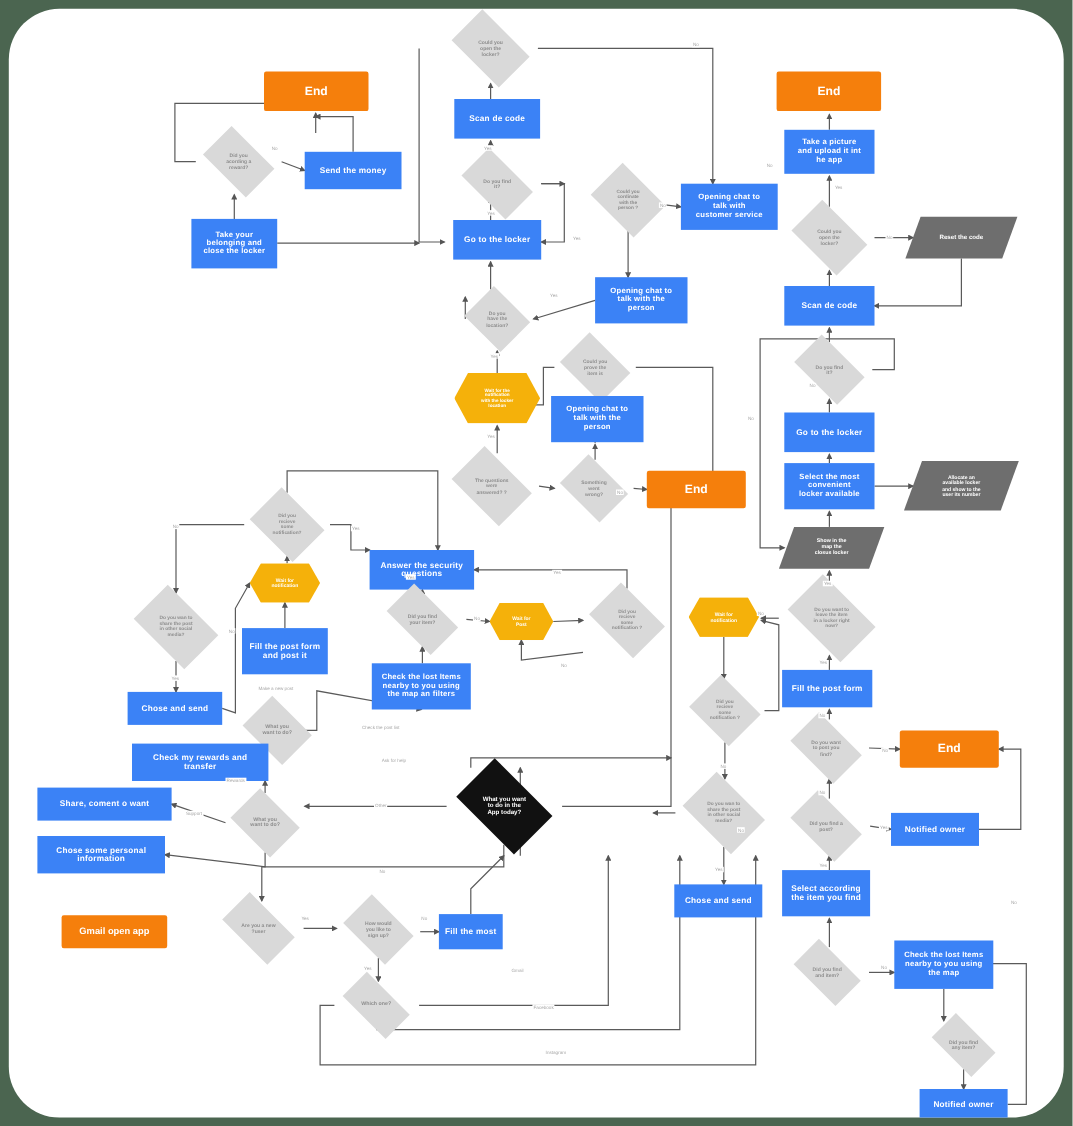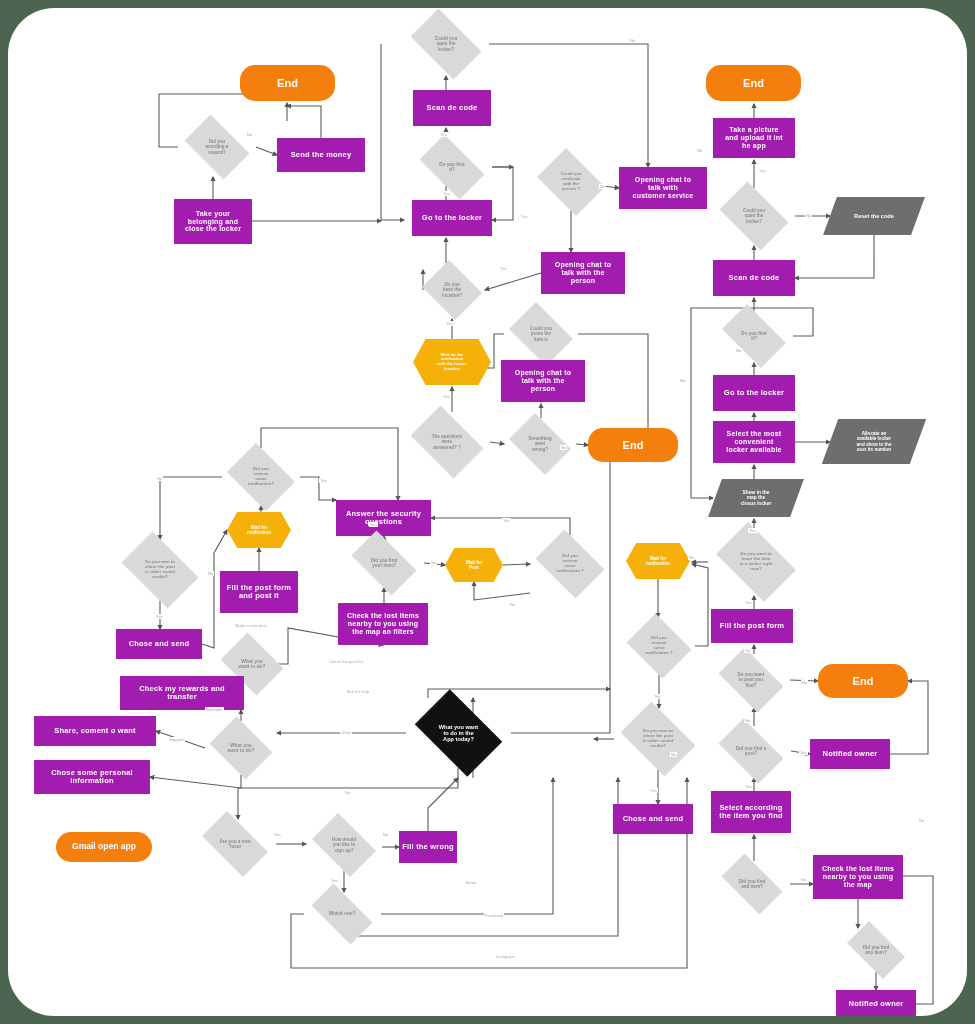--- a/index.html
+++ b/index.html
@@ -22,27 +22,27 @@
   .node{
     position:absolute;
     box-sizing:border-box;
     display:flex;align-items:center;justify-content:center;
     text-align:center;
     color:#ffffff;
     line-height:1.12;
     white-space:pre-line;
   }
   .n-process{
-    background:#a21caf;
+    background:#3b82f6;
     font-weight:bold;
     letter-spacing:.2px;
   }
   .n-terminal{
     background:#f57f0c;
-    border-radius:15px;
+    border-radius:2px;
     font-weight:bold;
   }
   .n-io{
     background:#6e6e6e;
     font-weight:bold;
     color:#fff;
   }
   .n-io .inner{
     transform:skewX(20deg);
     display:flex;align-items:center;justify-content:center;
@@ -318,21 +318,21 @@
 information</div>
       <div class="node n-process" style="left: 703px; top: 783px; width: 80px; height: 42px; font-size: 7.5px;">Select according
 the item you find</div>
       <div class="node n-process" style="left: 605px; top: 796px; width: 80px; height: 30px; font-size: 7.5px;">Chose  and send</div>
       <div class="node n-terminal" style="left: 48px; top: 824px; width: 96px; height: 30px; font-size: 8.5px;">Gmail open app</div>
       <div class="node n-decision" style="left: 186px; top: 811px; width: 82px; height: 50px; font-size: 4.6px; position: absolute;"><div class="dshape"></div><div class="dlabel">Are you a new
 ?user</div></div>
       <div class="node n-decision" style="left: 298px; top: 811px; width: 76px; height: 52px; font-size: 4.6px; position: absolute;"><div class="dshape"></div><div class="dlabel">How would
 you like to
 sign up?</div></div>
-      <div class="node n-process" style="left: 391px; top: 823px; width: 58px; height: 32px; font-size: 7.5px;">Fill the wrong</div>
+      <div class="node n-process" style="left: 391px; top: 823px; width: 58px; height: 32px; font-size: 7.5px;">Fill the most</div>
       <div class="node n-process" style="left: 805px; top: 847px; width: 90px; height: 44px; font-size: 7px;">Check the lost Items
 nearby to you using
 the map</div>
       <div class="node n-decision" style="left: 706px; top: 853px; width: 76px; height: 46px; font-size: 4.6px; position: absolute;"><div class="dshape"></div><div class="dlabel">Did you find
 and item?</div></div>
       <div class="node n-decision" style="left: 295px; top: 884px; width: 78px; height: 44px; font-size: 4.8px; position: absolute;"><div class="dshape"></div><div class="dlabel">Which one?</div></div>
       <div class="node n-decision" style="left: 832px; top: 920px; width: 72px; height: 44px; font-size: 4.6px; position: absolute;"><div class="dshape"></div><div class="dlabel">Did you find
 any item?</div></div>
       <div class="node n-process" style="left: 828px; top: 982px; width: 80px; height: 28px; font-size: 7.5px;">Notified owner</div>
     </div>

